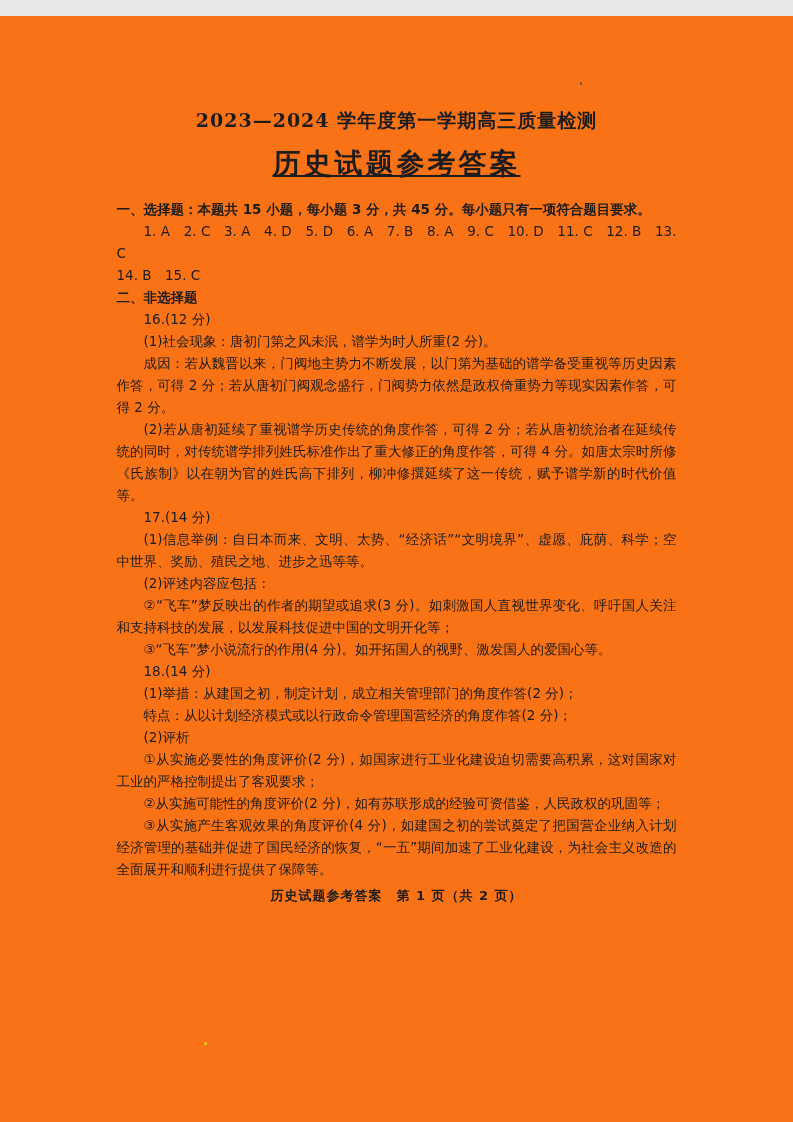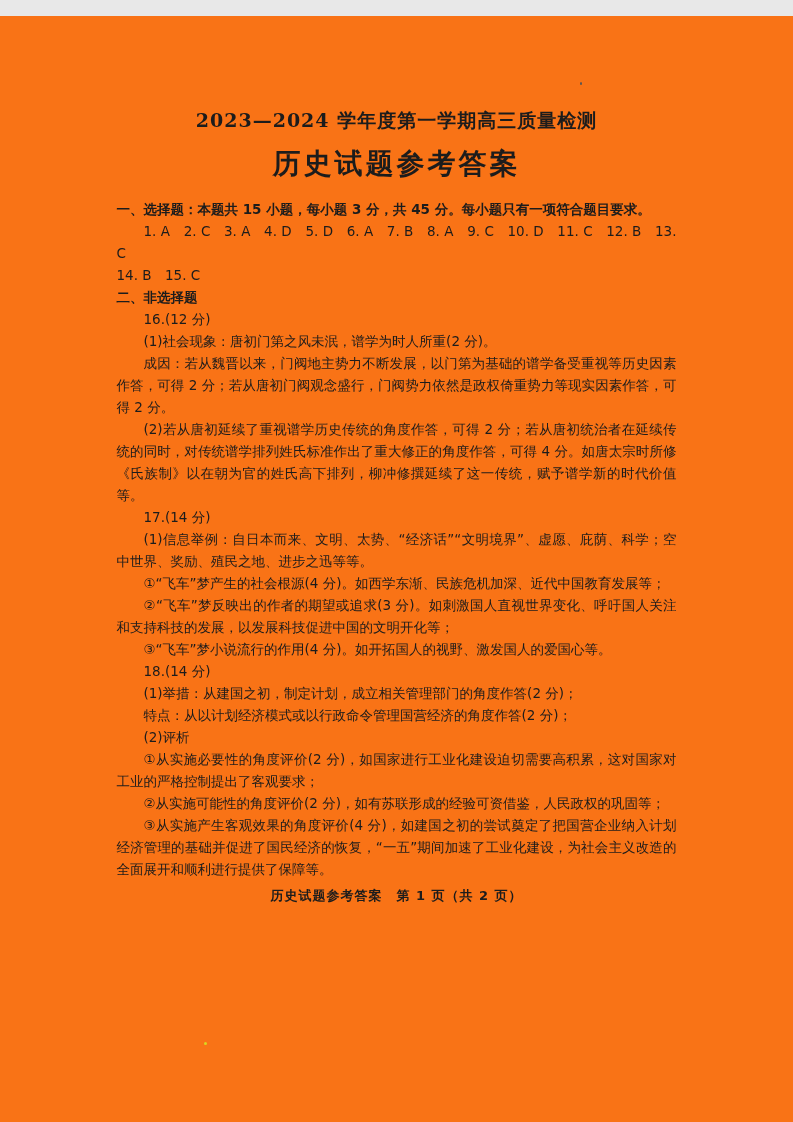--- a/index.html
+++ b/index.html
@@ -18,20 +18,21 @@
     font-family: "DejaVu Serif", serif;
     font-size: 19px;
     font-weight: bold;
     letter-spacing: 1px;
   }
   .title2 {
     margin-top: 11px;
     font-size: 28px;
     font-weight: bold;
     letter-spacing: 3px;
+    text-decoration: underline;
   }
   .content {
     width: 560px;
     margin: 15px auto 0;
     font-size: 13.5px;
     line-height: 22px;
     text-align: justify;
     text-justify: inter-character;
   }
   .content p { margin: 0; }
@@ -83,21 +84,21 @@
 
     <p class="heading">二、非选择题</p>
 
     <p class="indent">16.(12 分)</p>
     <p class="indent">(1)社会现象：唐初门第之风未泯，谱学为时人所重(2 分)。</p>
     <p class="indent">成因：若从魏晋以来，门阀地主势力不断发展，以门第为基础的谱学备受重视等历史因素作答，可得 2 分；若从唐初门阀观念盛行，门阀势力依然是政权倚重势力等现实因素作答，可得 2 分。</p>
     <p class="indent">(2)若从唐初延续了重视谱学历史传统的角度作答，可得 2 分；若从唐初统治者在延续传统的同时，对传统谱学排列姓氏标准作出了重大修正的角度作答，可得 4 分。如唐太宗时所修《氏族制》以在朝为官的姓氏高下排列，柳冲修撰延续了这一传统，赋予谱学新的时代价值等。</p>
 
     <p class="indent">17.(14 分)</p>
     <p class="indent">(1)信息举例：自日本而来、文明、太势、“经济话”“文明境界”、虚愿、庇荫、科学；空中世界、奖励、殖民之地、进步之迅等等。</p>
-    <p class="indent">①“飞车”梦产生的社会根源(4 分)。如西学东渐、民族危机加深、近代中国教育发展等；</p>
+    <p class="indent">(2)评述内容应包括：</p>
     <p class="indent">②“飞车”梦反映出的作者的期望或追求(3 分)。如刺激国人直视世界变化、呼吁国人关注和支持科技的发展，以发展科技促进中国的文明开化等；</p>
     <p class="indent">③“飞车”梦小说流行的作用(4 分)。如开拓国人的视野、激发国人的爱国心等。</p>
 
     <p class="indent">18.(14 分)</p>
     <p class="indent">(1)举措：从建国之初，制定计划，成立相关管理部门的角度作答(2 分)；</p>
     <p class="indent">特点：从以计划经济模式或以行政命令管理国营经济的角度作答(2 分)；</p>
     <p class="indent">(2)评析</p>
     <p class="indent">①从实施必要性的角度评价(2 分)，如国家进行工业化建设迫切需要高积累，这对国家对工业的严格控制提出了客观要求；</p>
     <p class="indent">②从实施可能性的角度评价(2 分)，如有苏联形成的经验可资借鉴，人民政权的巩固等；</p>
     <p class="indent">③从实施产生客观效果的角度评价(4 分)，如建国之初的尝试奠定了把国营企业纳入计划经济管理的基础并促进了国民经济的恢复，“一五”期间加速了工业化建设，为社会主义改造的全面展开和顺利进行提供了保障等。</p>

